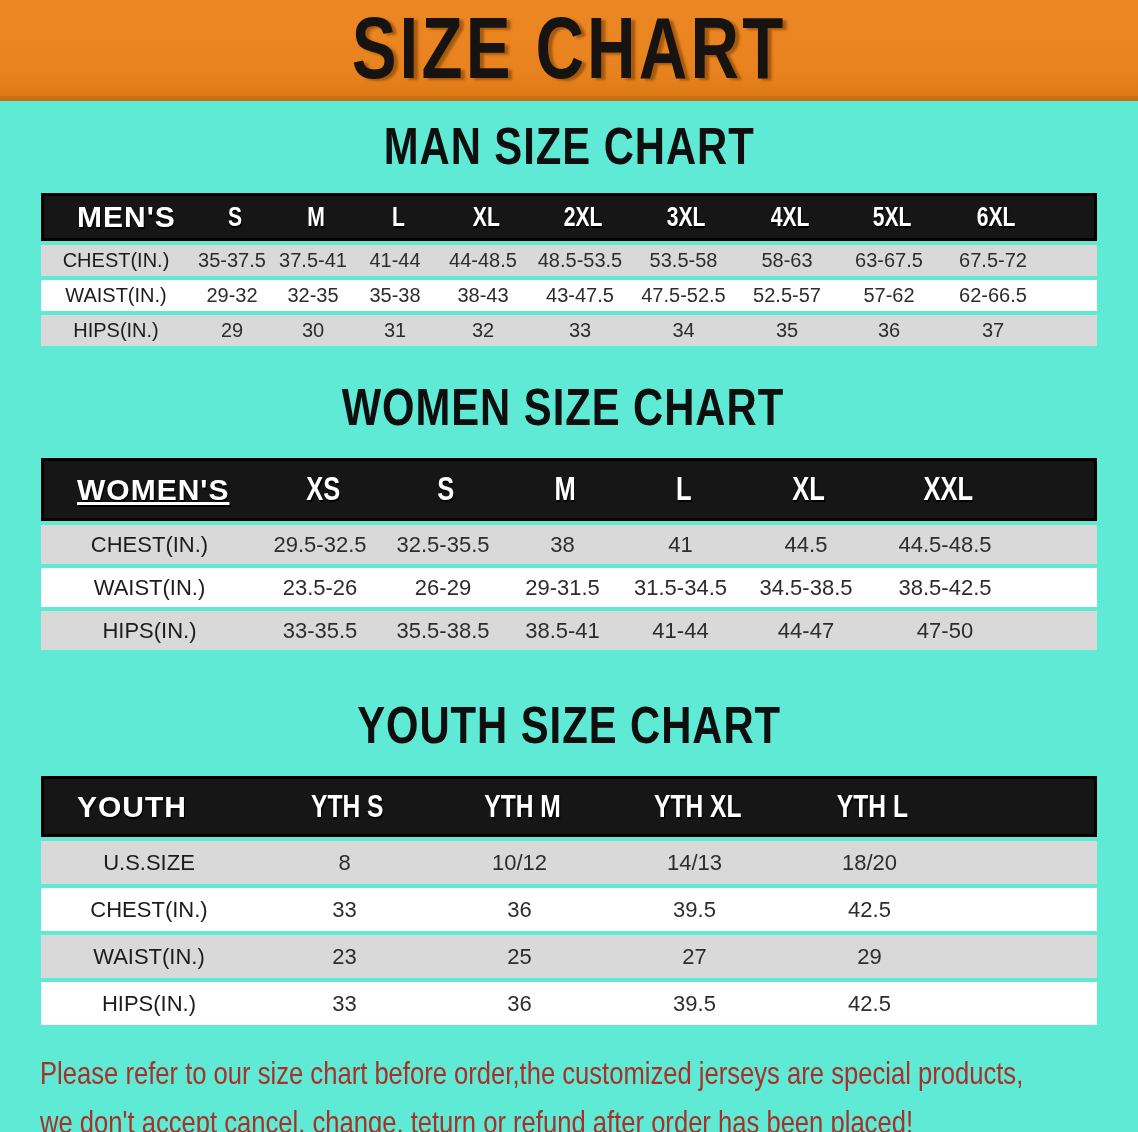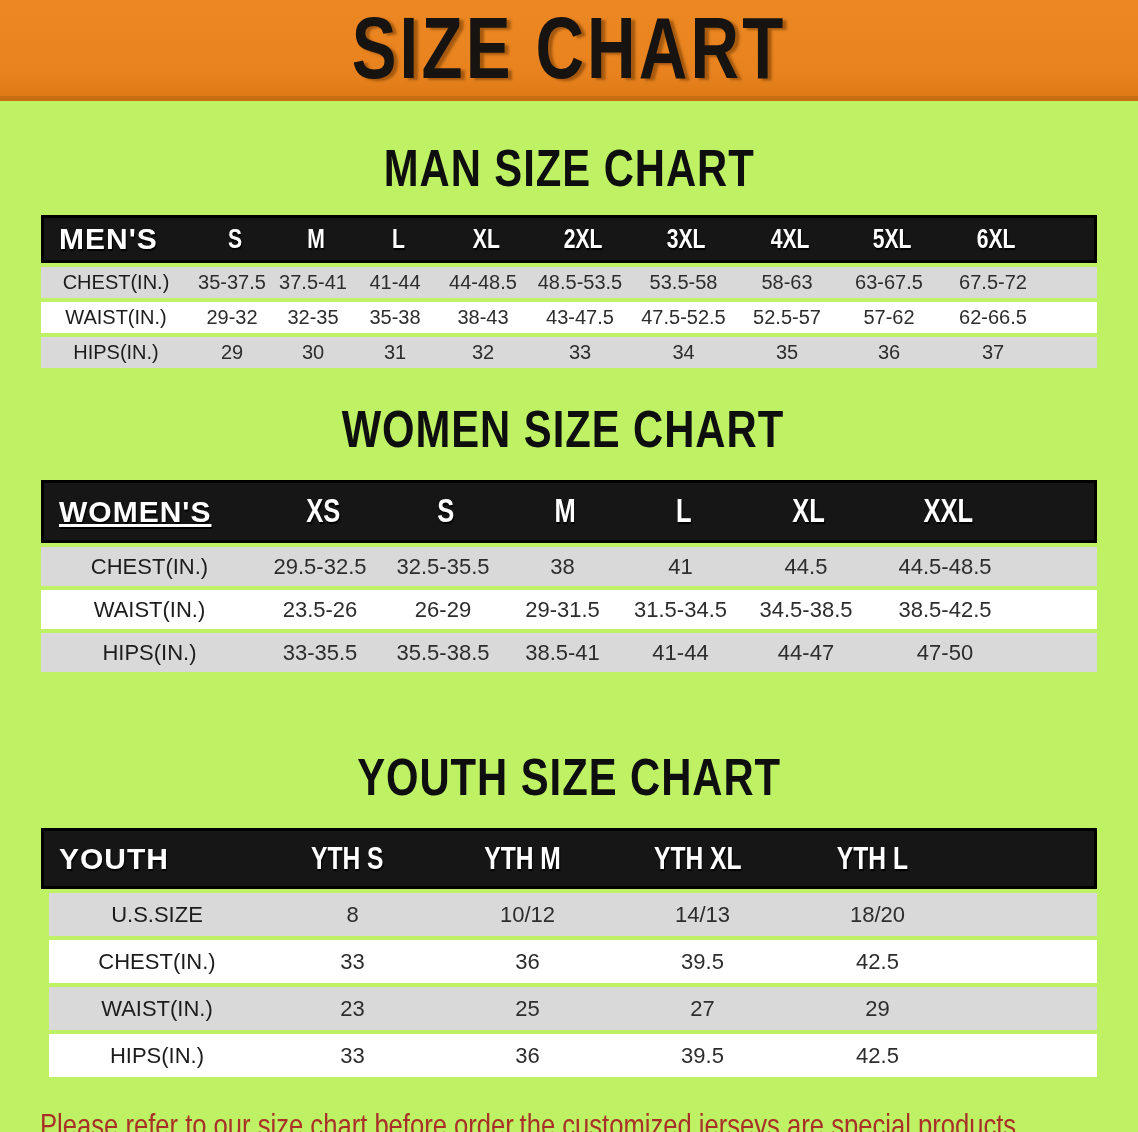--- a/index.html
+++ b/index.html
@@ -1,19 +1,19 @@
 <!DOCTYPE html>
 <html><head>
 <meta charset="utf-8">
 <style>
   html,body{margin:0;padding:0;background:#ffffff;}
   .page{
     position:relative;
     width:1138px;height:1132px;
-    background:#bef264;
+    background:#5eead4;
     overflow:hidden;
     font-family:"Liberation Sans", sans-serif;
   }
   
   .banner{
     width:100%;height:96px;
     background:linear-gradient(180deg,#ec8823 0%,#e8821e 78%,#dd7a16 100%);
     border-bottom:5px solid #c76f12;
     display:flex;align-items:center;justify-content:center;
   }
@@ -30,47 +30,47 @@
     text-align:center;
     margin:0;
   }
   .section-heading span{
     display:inline-block;
     font-size:44px;font-weight:bold;color:#0e0e0e;
     letter-spacing:1px;
     transform:scale(0.95,1.18);
     white-space:nowrap;
   }
-  .h-man{padding:42px 0 22px 0;}
+  .h-man{padding:20px 0 22px 0;}
   .h-women{padding:36px 12px 26px 0;}
-  .h-youth{padding:50px 0 26px 0;margin-top:30px;}
+  .h-youth{padding:50px 0 26px 0;}
   
   .size-table{width:1056px;margin:0 auto;}
   .trow{display:grid;align-items:center;}
   .thead{
     background:#161616;
     border:3px solid #000;
     box-sizing:border-box;
     color:#fff;
   }
   .men   .thead{height:48px;}
   .women .thead{height:63px;text-decoration:underline;}
   .youth .thead{height:61px;}
   .drow{margin-top:4px;}
   .trow:nth-child(even){background:#d9d9d9;}
   .trow.drow:nth-child(odd){background:#ffffff;}
   .men   .drow{height:31px;font-size:20px;}
   .women .drow{height:39px;font-size:22px;}
-  .youth .drow{height:43px;font-size:22px;margin-left:8px;}
+  .youth .drow{height:43px;font-size:22px;}
   .men-grid  {grid-template-columns:150px 82px 80px 84px 92px 102px 105px 102px 102px 106px;}
   .women-grid{grid-template-columns:217px 124px 122px 117px 119px 132px 146px;}
   .youth-grid{grid-template-columns:216px 175px 175px 175px 175px;}
   .cell{text-align:center;white-space:nowrap;}
   .head-label{
-    text-align:left;padding-left:15px;
+    text-align:left;padding-left:33px;
     font-weight:bold;font-size:30px;letter-spacing:1px;
     text-shadow:1px 2px 1px #000;
   }
   .size-cell span{
     display:inline-block;
     font-weight:bold;
     transform:scale(0.88,1.12);
     text-shadow:1px 2px 1px #000;
   }
   .men   .size-cell span{font-size:24px;}

